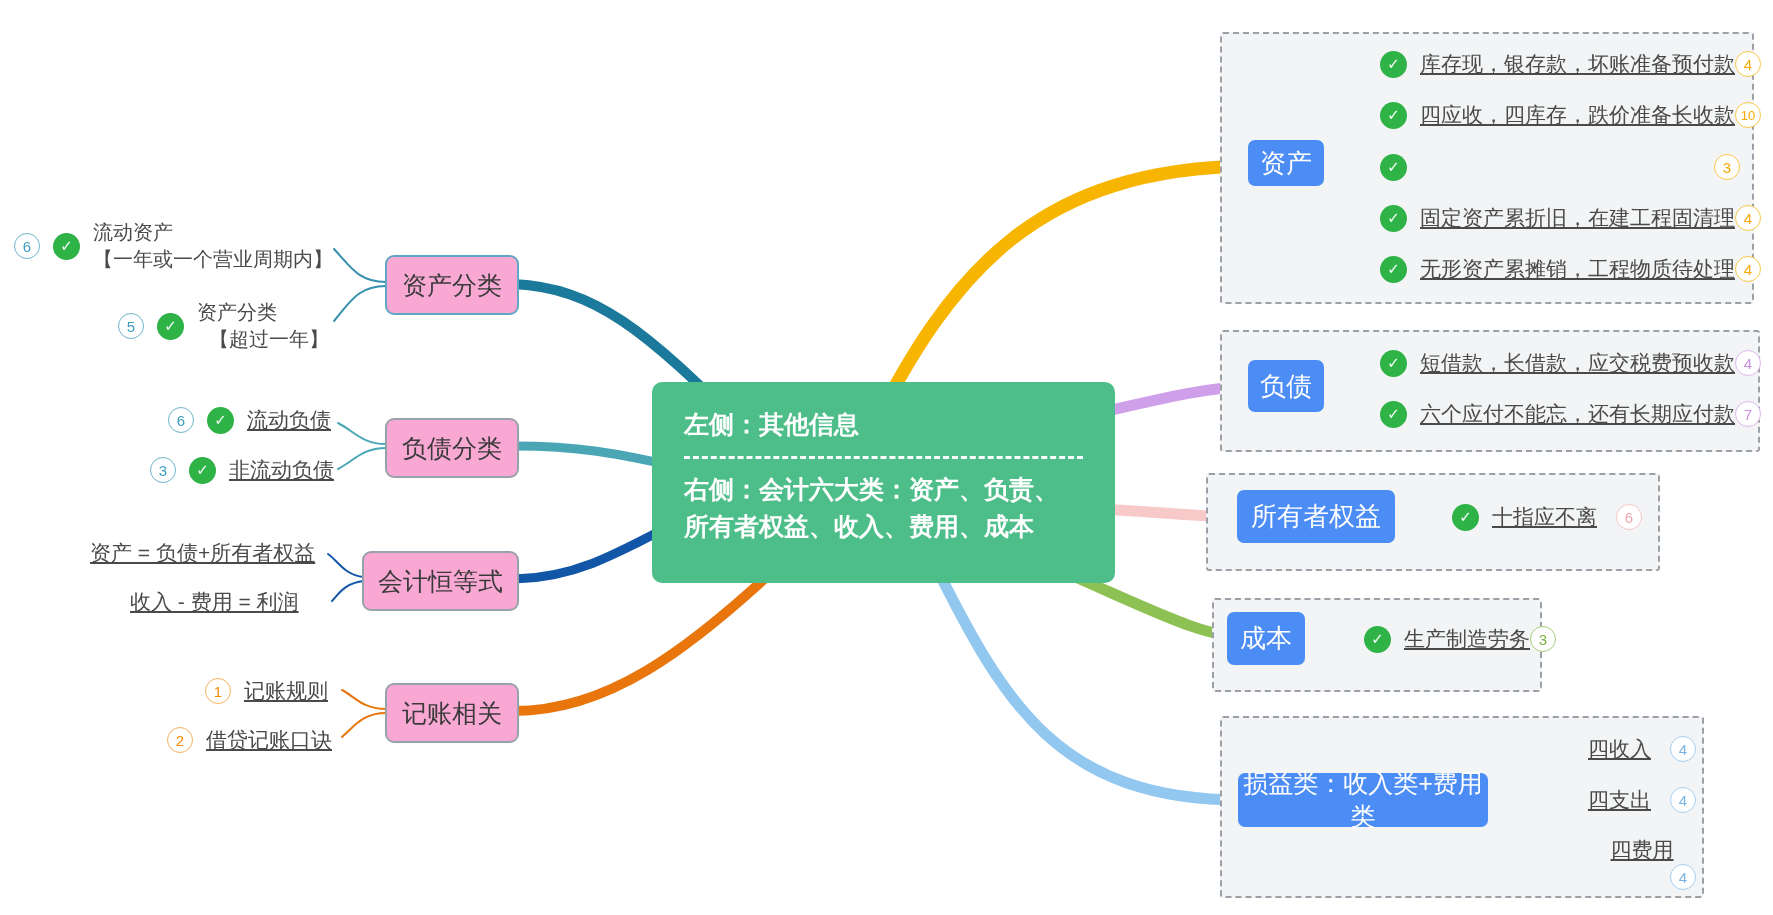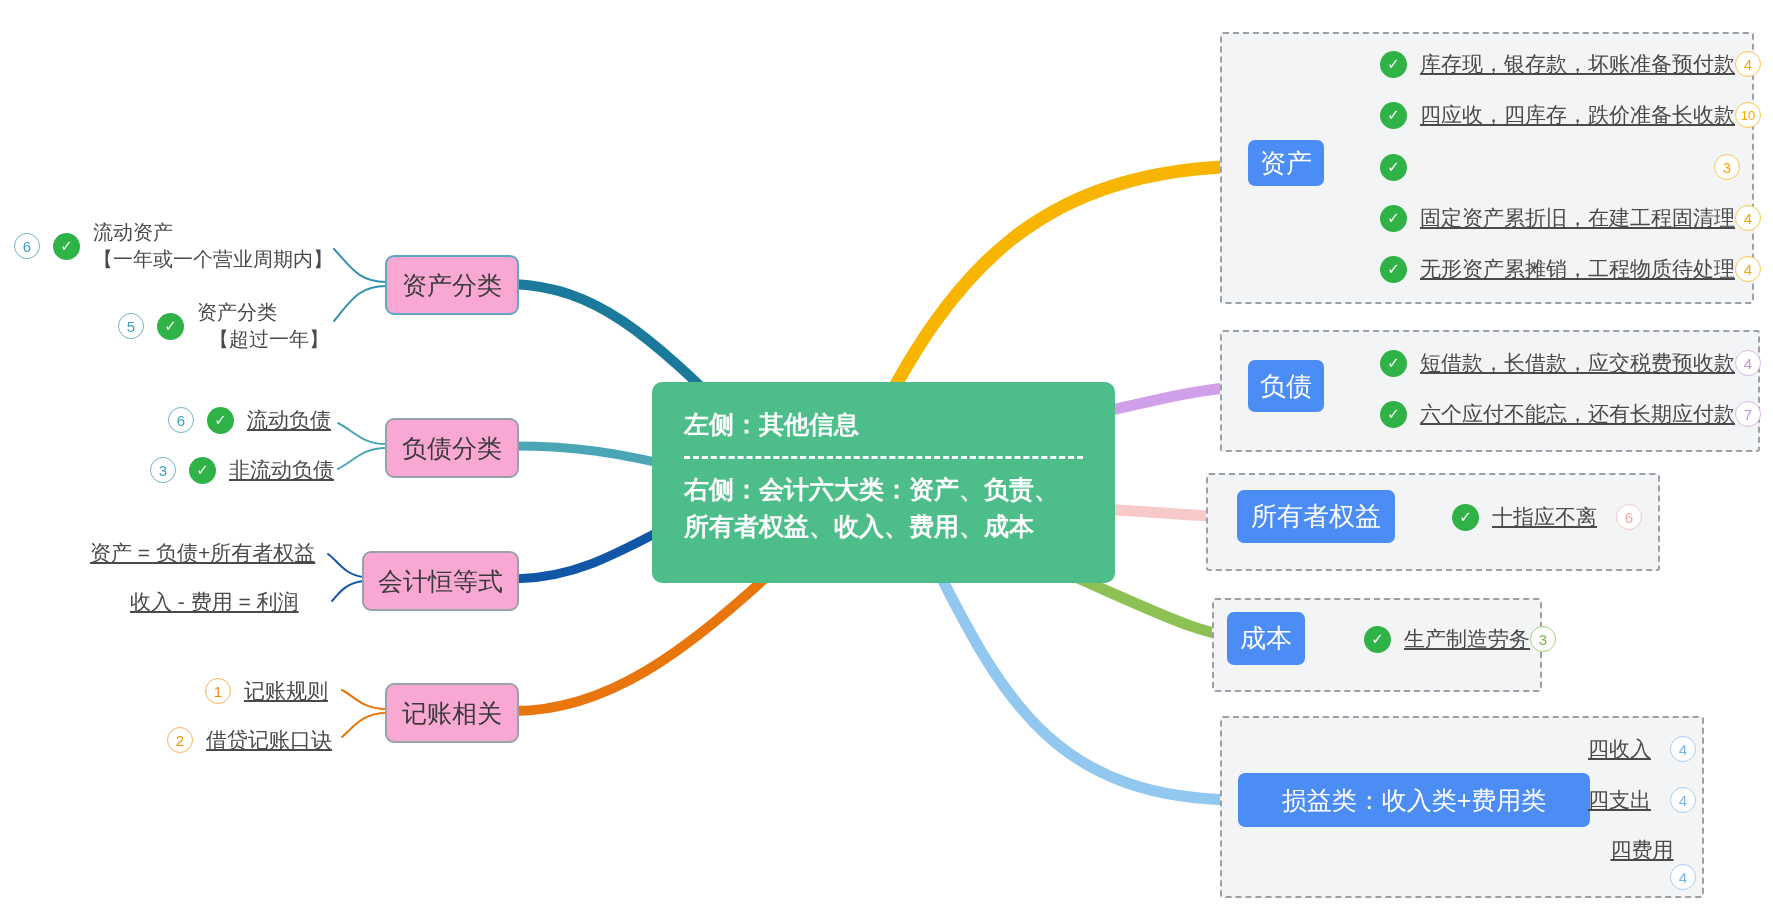--- a/index.html
+++ b/index.html
@@ -107,21 +107,21 @@
   <div class="center-topic">
     <div>左侧：其他信息</div>
     <hr class="center-sep">
     <div>右侧：会计六大类：资产、负责、所有者权益、收入、费用、成本</div>
   </div>
 
   <div class="bluebox" style="left:1248px;top:140px;width:76px;height:46px;">资产</div>
   <div class="bluebox" style="left:1248px;top:360px;width:76px;height:52px;">负债</div>
   <div class="bluebox" style="left:1237px;top:490px;width:158px;height:53px;">所有者权益</div>
   <div class="bluebox" style="left:1227px;top:612px;width:78px;height:53px;">成本</div>
-  <div class="bluebox" style="left:1238px;top:773px;width:352px;height:54px;font-size:25px;text-align:center;">损益类：收入类+费用类</div>
+  <div class="bluebox" style="left:1238px;top:773px;width:250px;height:54px;font-size:25px;text-align:center;">损益类：收入类+费用类</div>
 
   <div class="row" style="left:1380px;top:49px;width:360px;height:30px;">
     <span class="check gap">✓</span>
     <span class="childtext">库存现，银存款，坏账准备预付款</span>
     <span class="badge b-gold ml-auto">4</span>
   </div>
   <div class="row" style="left:1380px;top:100px;width:360px;height:30px;">
     <span class="check gap">✓</span>
     <span class="childtext">四应收，四库存，跌价准备长收款</span>
     <span class="badge b-gold ml-auto" style="font-size:13px;">10</span>

